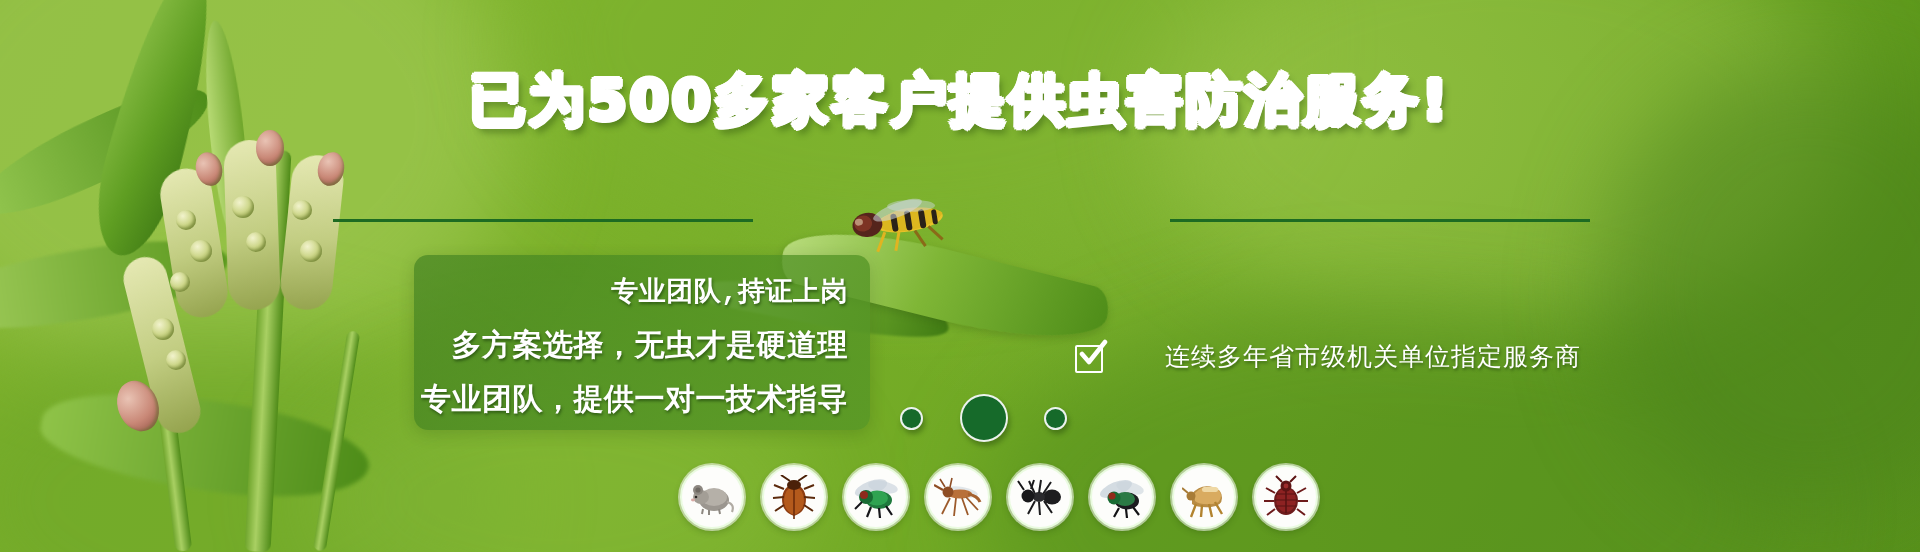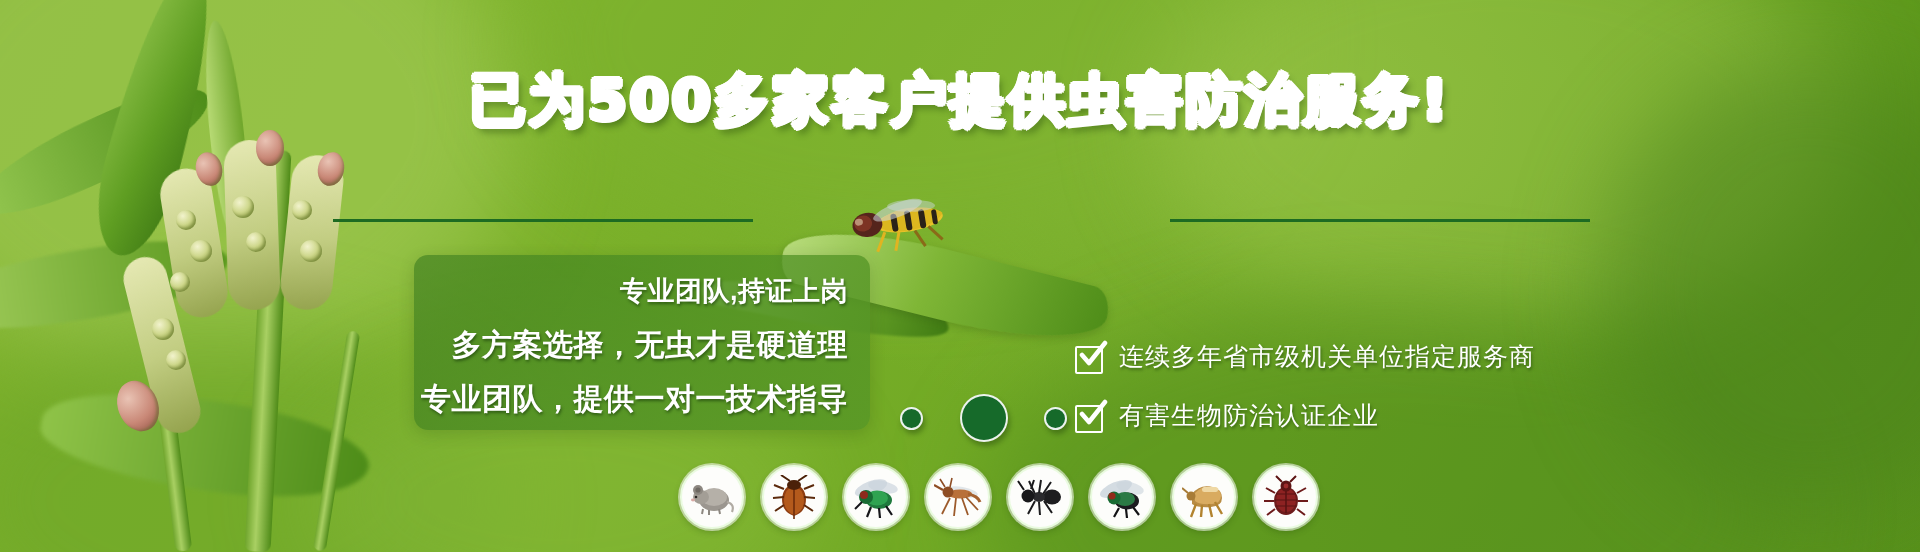--- a/index.html
+++ b/index.html
@@ -96,29 +96,29 @@
   
   .panel{
     position:absolute;left:414px;top:255px;width:456px;height:175px;
     border-radius:14px;
     background:linear-gradient(105deg,rgba(58,122,30,.62) 0%,rgba(72,138,34,.72) 45%,rgba(86,150,38,.80) 100%);
     box-shadow:0 4px 16px rgba(25,55,10,.18);
   }
   .panel .pline{
     position:absolute;right:22px;white-space:nowrap;color:#fff;font-weight:bold;
     text-shadow:1px 2px 3px rgba(15,45,5,.55);
-    font-family:Liberation Sans, sans-serif;
+    font-family:Liberation Mono, monospace;
   }
   .pl1{top:18px;font-size:27px;letter-spacing:.5px;}
   .pl2{top:70px;font-size:30px;letter-spacing:.5px;}
   .pl3{top:124px;font-size:30px;letter-spacing:.5px;}
 
   
   .checks{position:absolute;left:1075px;top:340px;}
-  .crow{display:flex;align-items:flex-end;margin-bottom:26px;}
+  .crow{display:flex;align-items:center;margin-bottom:26px;gap:46px;}
   .cbox{width:30px;height:30px;flex:0 0 30px;position:relative;margin-right:14px;}
   .cbox .sq{position:absolute;left:0;top:3px;width:24px;height:24px;border:2px solid #fff;border-radius:2px;}
   .cbox .tick{position:absolute;left:3px;top:-3px;width:30px;height:30px;}
   .ctext{color:#fff;font-size:25px;font-weight:400;letter-spacing:1px;white-space:nowrap;
          text-shadow:1px 2px 3px rgba(15,45,5,.5);
          font-family:"DejaVu Sans","Liberation Sans",sans-serif;}
 
   
   .pests{position:absolute;left:680px;top:465px;display:flex;gap:18px;}
   .pest{width:60px;height:60px;border-radius:50%;background:#fdfdfb;
@@ -211,29 +211,20 @@
   <div class="checks">
     <div class="crow">
       <span class="cbox">
         <span class="sq"></span>
         <svg class="tick" viewBox="0 0 30 30">
             <path d="M4 15 L11 23 L27 3" stroke="#fff" stroke-width="4.5" fill="none" stroke-linecap="round" stroke-linejoin="round"></path>
           </svg>
       </span>
       <span class="ctext">连续多年省市级机关单位指定服务商</span>
     </div>
-    <div class="crow">
-      <span class="cbox">
-        <span class="sq"></span>
-        <svg class="tick" viewBox="0 0 30 30">
-            <path d="M4 15 L11 23 L27 3" stroke="#fff" stroke-width="4.5" fill="none" stroke-linecap="round" stroke-linejoin="round"></path>
-          </svg>
-      </span>
-      <span class="ctext">有害生物防治认证企业</span>
-    </div>
   </div>
 
   <div class="pests">
 
     <div class="pest">
       <svg width="46" height="40" viewBox="0 0 46 40">
         <ellipse cx="25" cy="23" rx="15" ry="11" fill="#9b968f"></ellipse>
         <ellipse cx="25" cy="20" rx="13" ry="9" fill="#b5b0a8"></ellipse>
         <ellipse cx="12" cy="20" rx="8" ry="7" fill="#a39e96"></ellipse>
         <circle cx="9" cy="13" r="5" fill="#8d8881"></circle>

